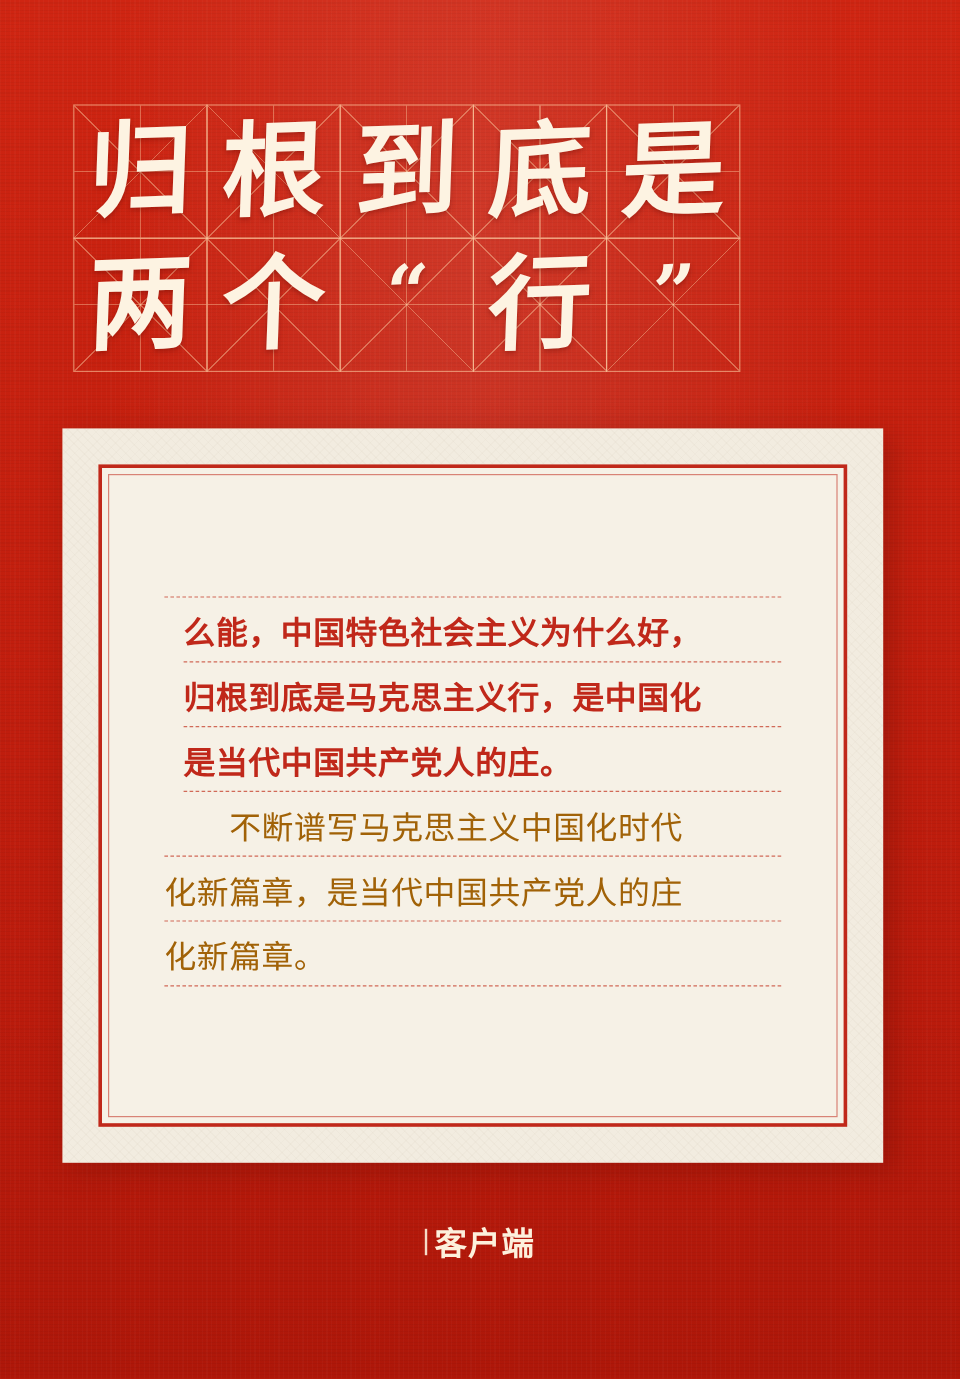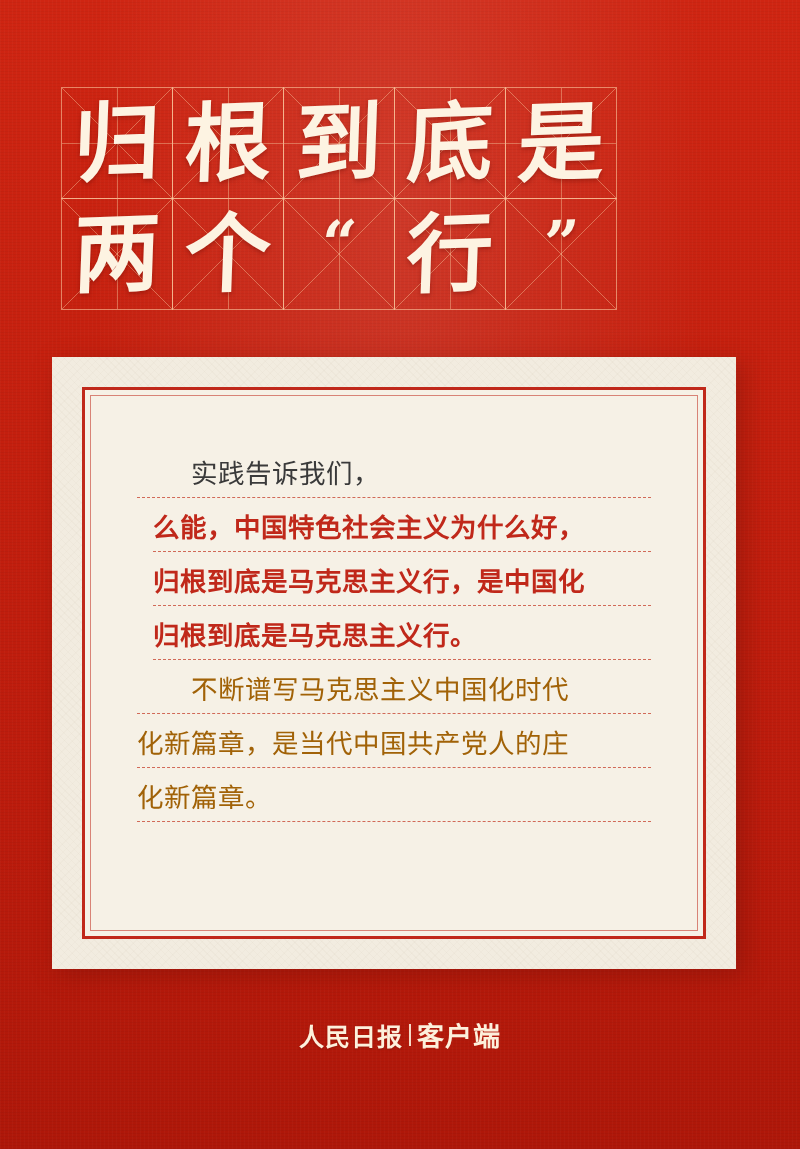--- a/index.html
+++ b/index.html
@@ -269,33 +269,32 @@
     </div>
 
   </div>
 
   <div class="card-shadow"></div>
 
   <div class="card">
     <div class="card-inner">
       <div class="lines">
 
-        <div class="line"><span class="plain-seg" style="color:#3a3a3a;">　　实践告诉我们，</span></div>
+        <div class="line"></div>
 
         <div class="line accent">么能，中国特色社会主义为什么好，</div>
         <div class="line accent">归根到底是马克思主义行，是中国化</div>
-        <div class="line accent">归根到底是马克思主义行。</div>
+        <div class="line accent">是当代中国共产党人的庄。</div>
 
         <div class="line plain">　　不断谱写马克思主义中国化时代</div>
         <div class="line plain">化新篇章，是当代中国共产党人的庄</div>
         <div class="line plain">化新篇章。</div>
 
       </div>
     </div>
   </div>
 
   <div class="footer">
-    <span class="brand">人民日报</span>
     <span class="bar"></span>
     <span class="sub">客户端</span>
   </div>
 
 </div>
 
 </body></html>

